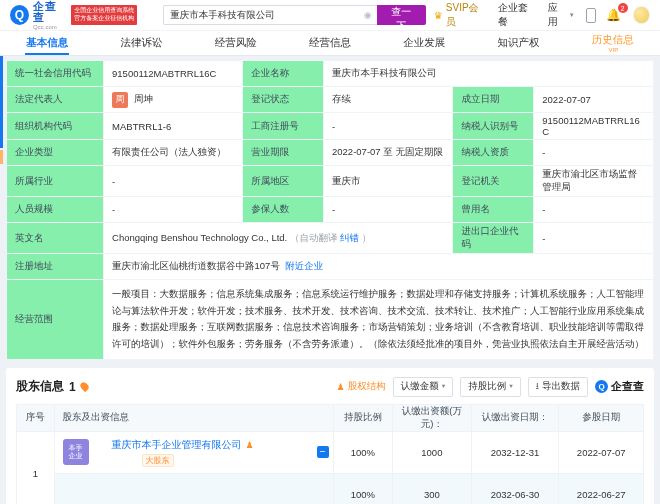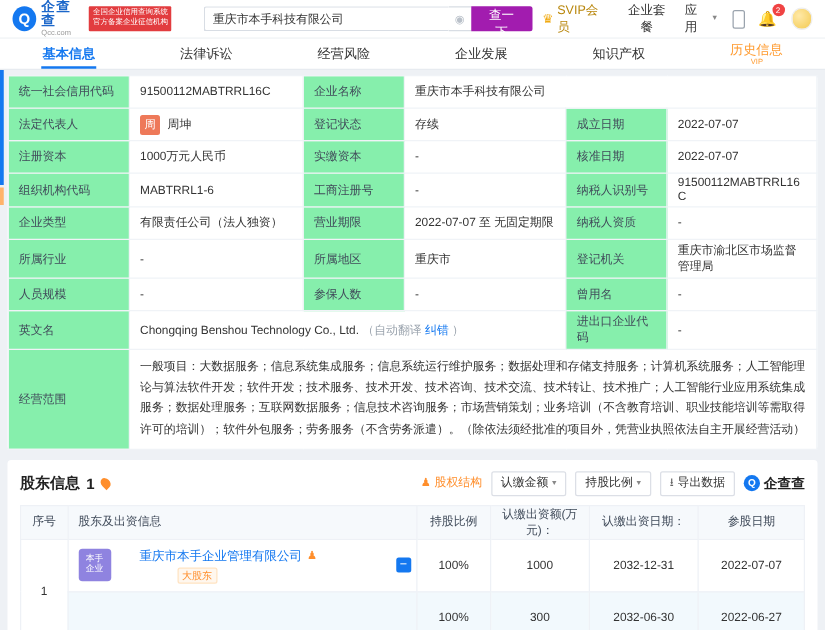--- a/index.html
+++ b/index.html
@@ -15,21 +15,21 @@
   .brand-name { font-size:11px; font-weight:bold; color:#1b66c9; letter-spacing:1px; }
   .brand-domain { font-size:6px; color:#999; margin-top:1px; }
   .brand-badge { background:#e23c3f; color:#fff; font-size:6px; line-height:1.3; padding:2px 3px; border-radius:1px; white-space:nowrap; }
   .search-box { display:flex; align-items:center; margin-left:18px; }
   .search-input { width:200px; height:20px; border:1px solid #d8dde4; border-right:none; font-size:9.5px; padding:0 4px 0 6px; color:#333; outline:none; border-radius:2px 0 0 2px; font-family:inherit; }
   .camera-icon { width:18px; height:20px; border-top:1px solid #d8dde4; border-bottom:1px solid #d8dde4; display:flex; align-items:center; justify-content:center; color:#b9c0c9; font-size:9px; background:#fff; cursor:pointer; }
   .search-btn { height:20px; padding:0 10px; background:#a21caf; color:#fff; font-size:10px; border:none; border-radius:0 2px 2px 0; cursor:pointer; font-family:inherit; }
   .top-right { margin-left:auto; display:flex; align-items:center; gap:11px; font-size:10px; color:#333; }
   .svip { display:flex; align-items:center; gap:3px; color:#b8860b; cursor:pointer; }
   .crown-icon { color:#f0a90f; font-size:10px; }
-  .top-link { cursor:pointer;text-align:center; }
+  .top-link { cursor:pointer; }
   .apps { display:flex; align-items:center; gap:2px; cursor:pointer; }
   .caret { font-size:6px; color:#888; }
   .mobile-icon { width:10px; height:15px; border:1px solid #9aa3ad; border-radius:2px; cursor:pointer; }
   .bell-wrap { position:relative; cursor:pointer; }
   .bell-icon { font-size:12px; color:#9aa3ad; }
   .notif-badge { position:absolute; top:-5px; right:-6px; min-width:10px; height:10px; background:#f04343; color:#fff; font-size:6.5px; border-radius:5px; display:flex; align-items:center; justify-content:center; padding:0 2px; }
   .avatar { width:18px; height:18px; border-radius:50%; background:radial-gradient(circle at 35% 35%, #ffe9a8, #f3c94f); border:1px solid #eee; cursor:pointer; }
 
   
   .tabs { height:26px; background:#fff; border-top:1px solid #f1f3f6; border-bottom:1px solid #e7ebf0; display:flex; }
@@ -129,20 +129,23 @@
     <div class="tab active">
         <span>基本信息</span>
       </div>
     <div class="tab">
         <span>法律诉讼</span>
       </div>
     <div class="tab">
         <span>经营风险</span>
       </div>
     <div class="tab">
+        <span>经营信息</span>
+      </div>
+    <div class="tab">
         <span>企业发展</span>
       </div>
     <div class="tab">
         <span>知识产权</span>
       </div>
     <div class="tab vip">
         <span>历史信息</span>
         <sup>VIP</sup>
       </div>
   </nav>
@@ -174,28 +177,20 @@
             <span class="rep-avatar">周</span>
             <span>周坤</span>
           </div>
         </td>
         <td class="lbl">登记状态</td>
         <td>存续</td>
         <td class="lbl">成立日期</td>
         <td>2022-07-07</td>
       </tr>
       <tr>
-        <td class="lbl">注册资本</td>
-        <td>1000万元人民币</td>
-        <td class="lbl">实缴资本</td>
-        <td>-</td>
-        <td class="lbl">核准日期</td>
-        <td>2022-07-07</td>
-      </tr>
-      <tr>
         <td class="lbl">组织机构代码</td>
         <td>MABTRRL1-6</td>
         <td class="lbl">工商注册号</td>
         <td>-</td>
         <td class="lbl">纳税人识别号</td>
         <td>91500112MABTRRL16C</td>
       </tr>
       <tr>
         <td class="lbl">企业类型</td>
         <td>有限责任公司（法人独资）</td>
@@ -223,20 +218,27 @@
       <tr>
         <td class="lbl">英文名</td>
         <td colspan="3">
           <span>Chongqing Benshou Technology Co., Ltd.</span>
           <span class="note">（自动翻译</span>
           <span class="link">纠错</span>
           <span class="note">）</span>
         </td>
         <td class="lbl">进出口企业代码</td>
         <td>-</td>
+      </tr>
+      <tr>
+        <td class="lbl">注册地址</td>
+        <td colspan="5">
+          <span>重庆市渝北区仙桃街道数据谷中路107号</span>&nbsp;
+          <span class="link">附近企业</span>
+        </td>
       </tr>
       <tr>
         <td class="lbl">经营范围</td>
         <td colspan="5" class="scope-cell">一般项目：大数据服务；信息系统集成服务；信息系统运行维护服务；数据处理和存储支持服务；计算机系统服务；人工智能理论与算法软件开发；软件开发；技术服务、技术开发、技术咨询、技术交流、技术转让、技术推广；人工智能行业应用系统集成服务；数据处理服务；互联网数据服务；信息技术咨询服务；市场营销策划；业务培训（不含教育培训、职业技能培训等需取得许可的培训）；软件外包服务；劳务服务（不含劳务派遣）。（除依法须经批准的项目外，凭营业执照依法自主开展经营活动）</td>
       </tr>
     </tbody>
       </table>
   </main>
 
   <section class="card sh-card">

